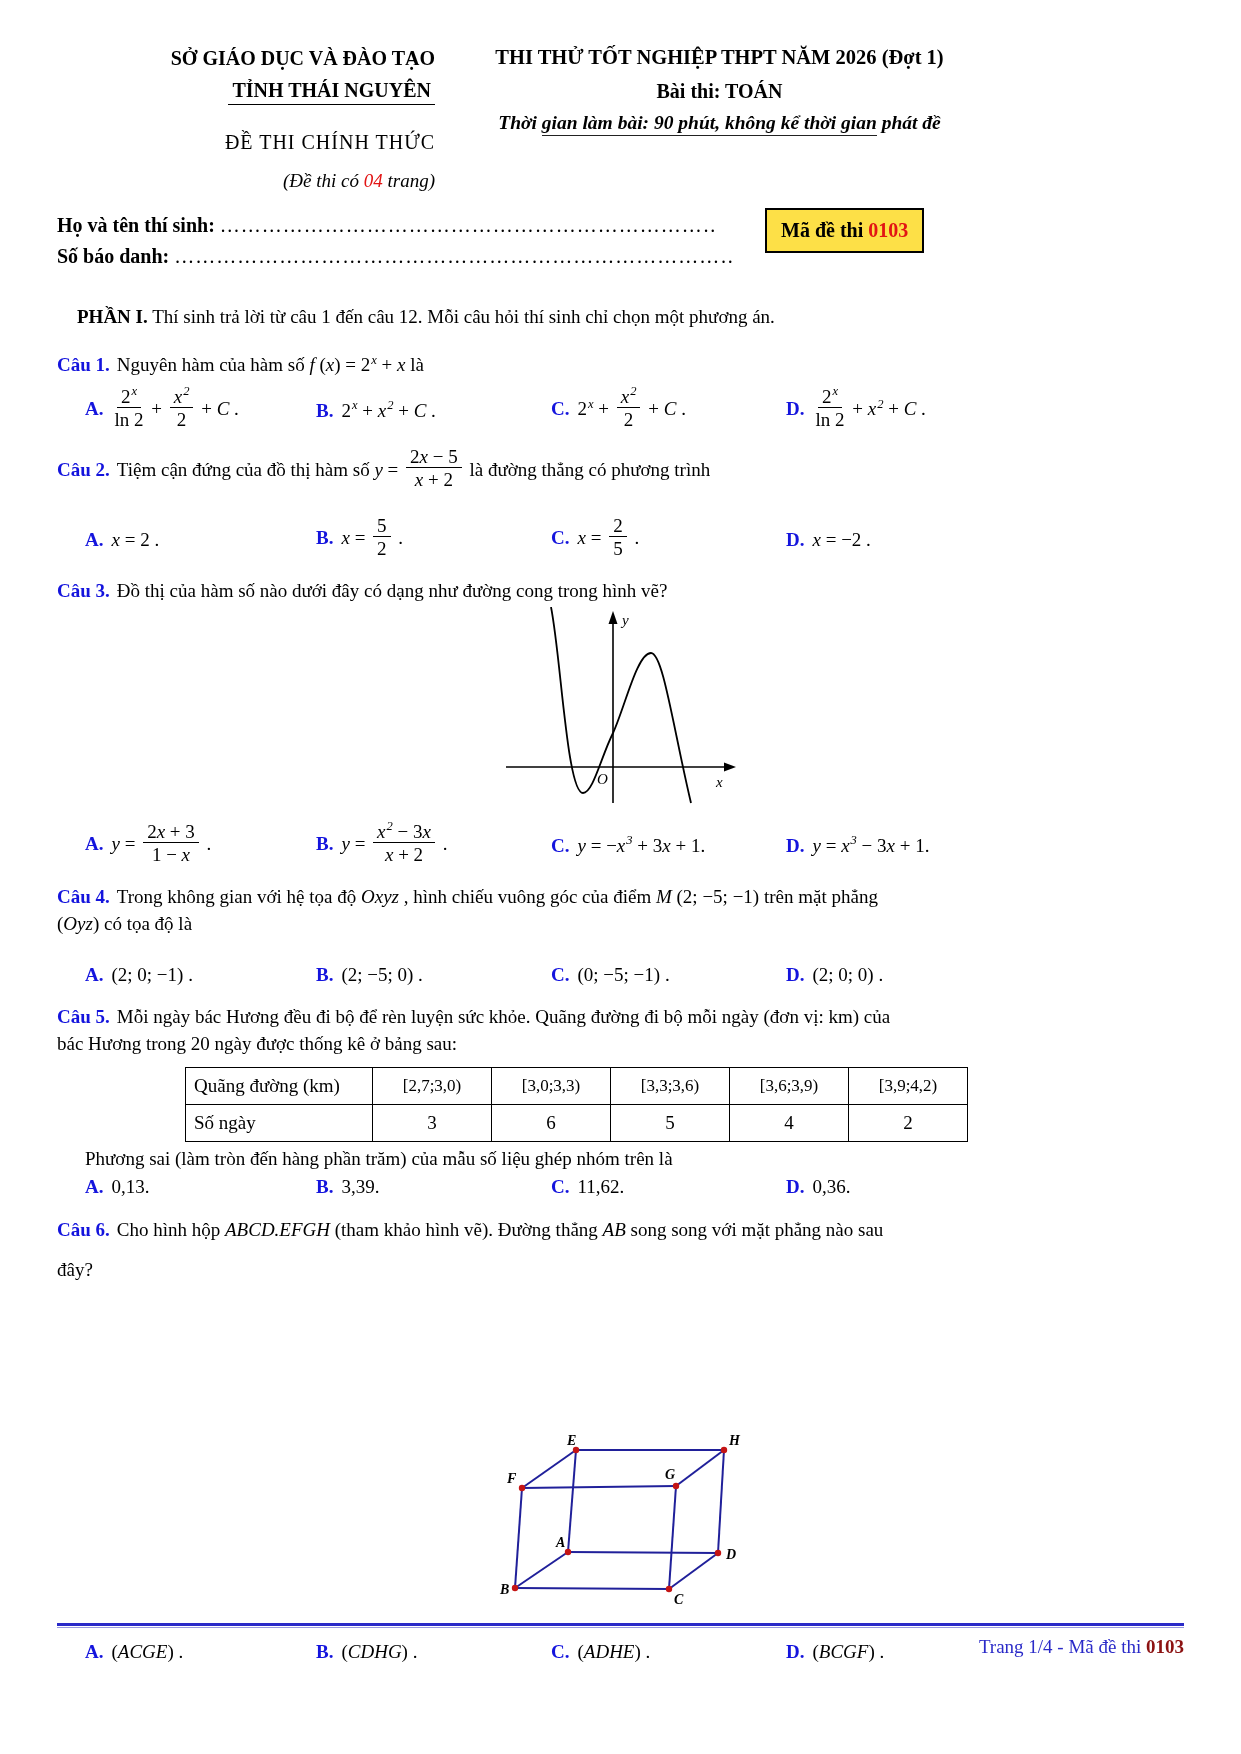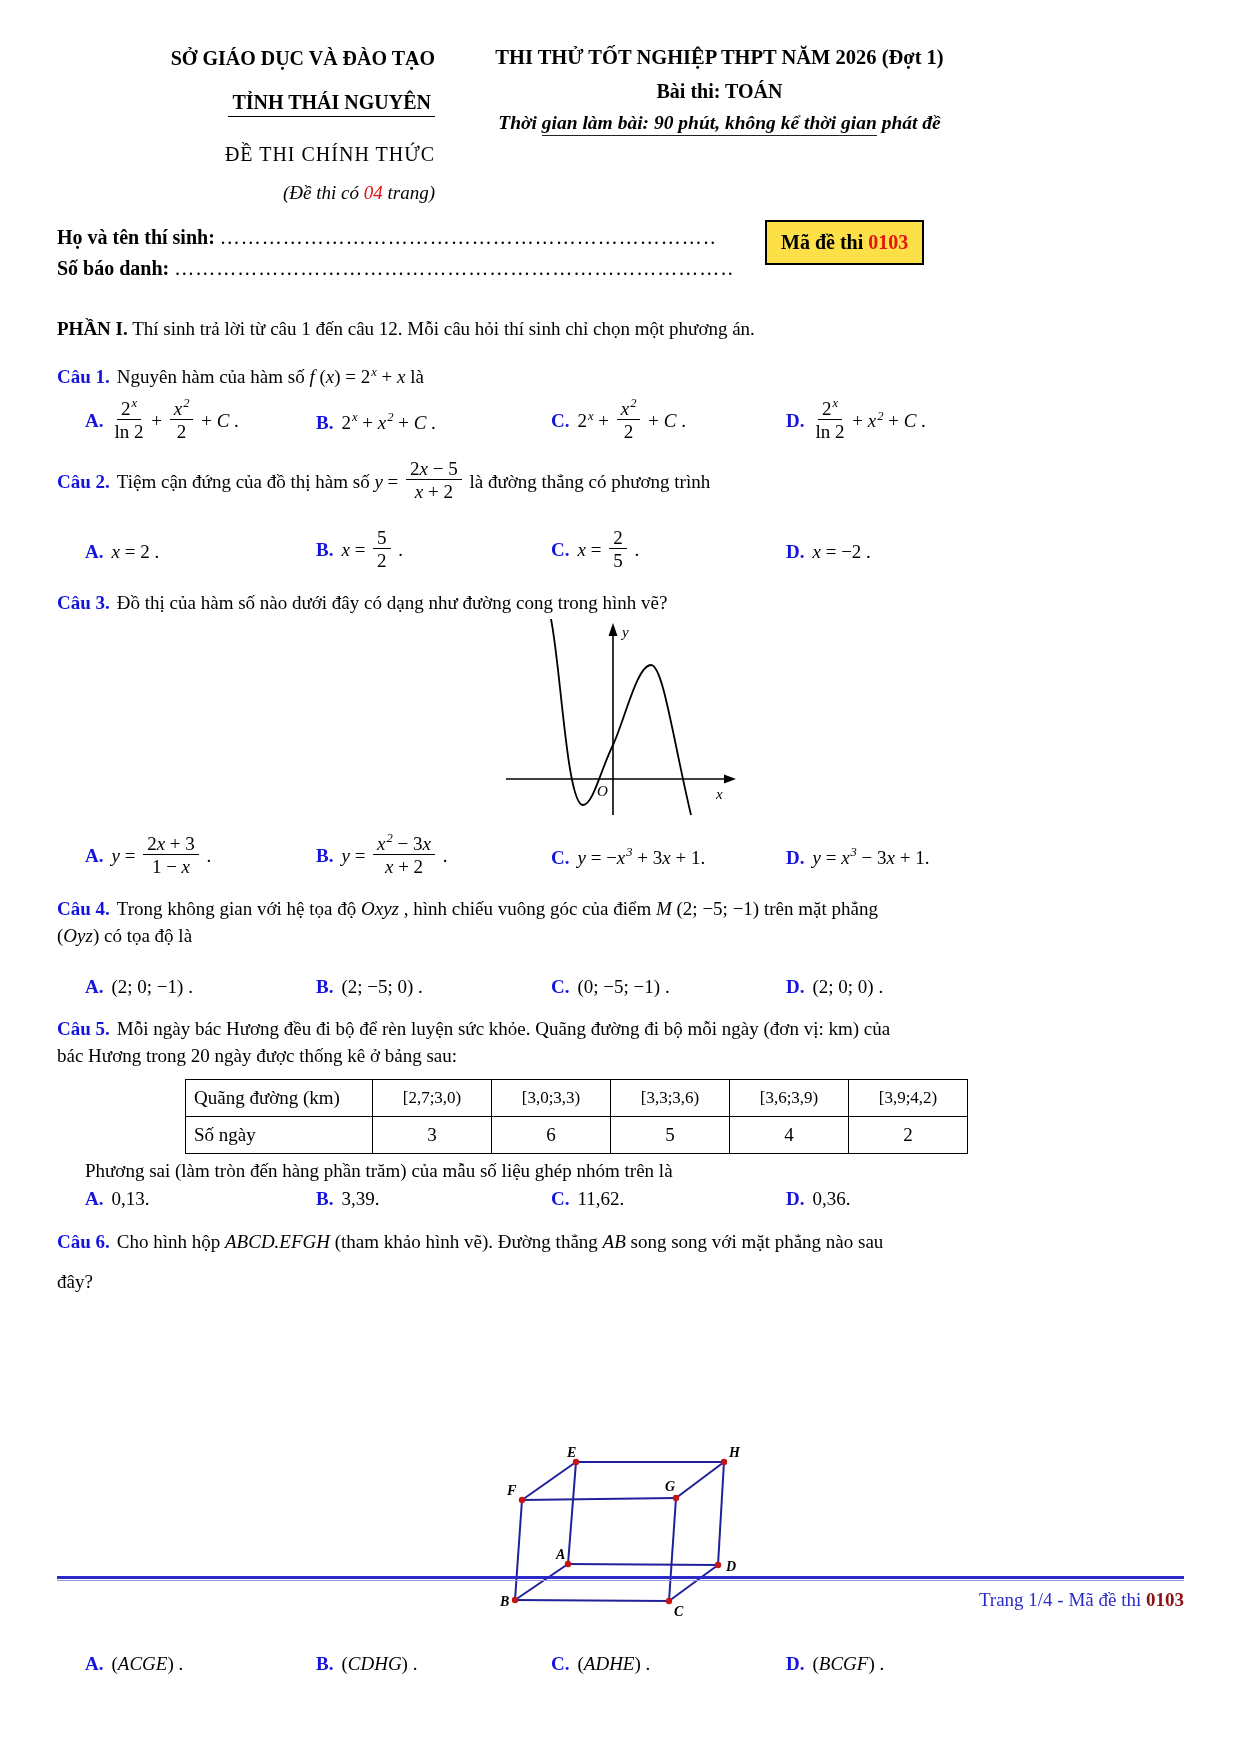--- a/index.html
+++ b/index.html
@@ -7,40 +7,40 @@
     width:1241px;height:1754px;box-sizing:border-box;
     padding:46px 57px 0;
     font-family:"Liberation Serif", serif;
     font-size:19px;color:#000;position:relative;overflow:hidden;
   }
   
   .hdr{display:flex;}
   .hdr-left{width:378px;text-align:right;}
   .hdr-right{flex:1;text-align:center;padding-right:180px;}
   .h-org{font-weight:bold;font-size:20px;line-height:1.25;}
-  .h-prov{font-weight:bold;font-size:20px;display:inline-block;border-bottom:1.6px solid #000;padding:0 4px 2px;margin-top:20px;}
+  .h-prov{font-weight:bold;font-size:20px;display:inline-block;border-bottom:1.6px solid #000;padding:0 4px 2px;margin-top:8px;}
   .h-status{font-size:20px;letter-spacing:1px;margin-top:26px;}
   .h-pages{font-style:italic;margin-top:16px;}
   .h-title{font-weight:bold;font-size:20.5px;}
   .h-subject{font-weight:bold;font-size:20px;margin-top:11px;}
   .h-time{font-weight:bold;font-style:italic;font-size:19.5px;margin-top:9px;}
   .h-time .ul{border-bottom:1.6px solid #222;padding-bottom:2px;}
   .red{color:#e21414;}
   
   .cand{margin-top:18px;position:relative;height:70px;}
   .cand-line{font-weight:bold;font-size:20px;line-height:1.55;white-space:nowrap;}
   .dots{display:inline-block;overflow:hidden;white-space:nowrap;vertical-align:bottom;font-weight:normal;letter-spacing:1px;}
   .dots.name{width:498px;}
   .dots.id{width:560px;}
   .code-box{
     position:absolute;left:708px;top:-2px;border:2px solid #000;
     padding:9px 14px;font-weight:bold;font-size:20px;white-space:nowrap;background:#fde047;
   }
   
-  .part{margin-top:26px;}
+  .part{margin-top:26px;margin-left:20px;}
   .part .plab{font-weight:bold;}
   
   .q{margin-top:16px;}
   .q-line{line-height:1.4;}
   .qlab{color:#1414dd;font-weight:bold;margin-right:7px;}
   .opts{display:grid;grid-template-columns:231px 235px 235px auto;align-items:center;margin-left:28px;margin-top:24px;}
   .opt{line-height:1.4;}
   .olab{color:#1414dd;font-weight:bold;margin-right:8px;}
   
   .mi{font-style:italic;}
@@ -53,21 +53,21 @@
   .fig{text-align:center;}
   .fig-graph{margin:2px auto 0;width:250px;}
   .fig-box{margin:150px auto 0;width:270px;}
   
   .stat-table{border-collapse:collapse;margin:10px 0 0 128px;}
   .stat-table td{border:1.8px solid #000;padding:5px 8px;text-align:center;font-size:19px;height:26px;}
   .stat-table td.lbl{text-align:left;width:170px;}
   .stat-table td.bin{width:102px;font-size:17px;}
   .note-line{margin-left:28px;margin-top:6px;}
   
-  .footer{position:absolute;left:57px;right:57px;top:1576px;}
+  .footer{position:absolute;left:57px;right:57px;top:1623px;}
   .footer-line{border-top:3px solid #2a2ac8;border-bottom:1px solid #9a9ae0;height:1px;}
   .footer-text{text-align:right;margin-top:8px;color:#2a2ac8;font-size:19px;}
   .footer-text .fcode{color:#8c1212;font-weight:bold;}
 </style>
 </head>
 <body>
 
 <div class="hdr">
   <div class="hdr-left">
     <div class="h-org">SỞ GIÁO DỤC VÀ ĐÀO TẠO</div>

